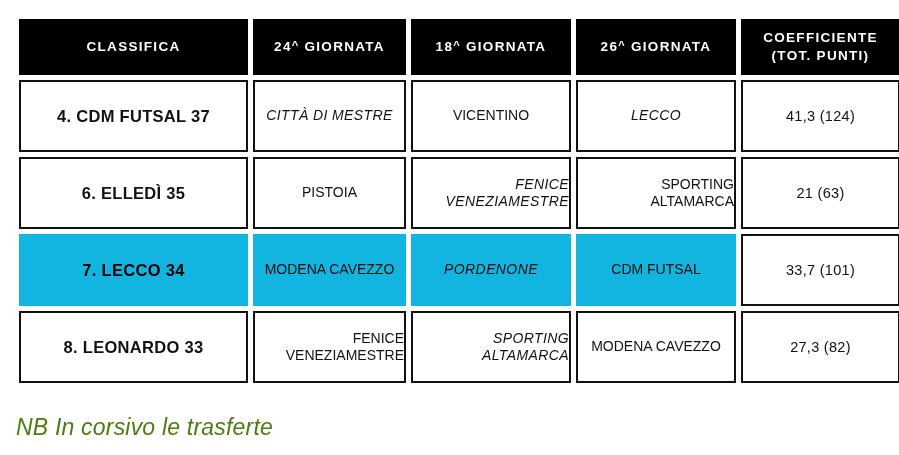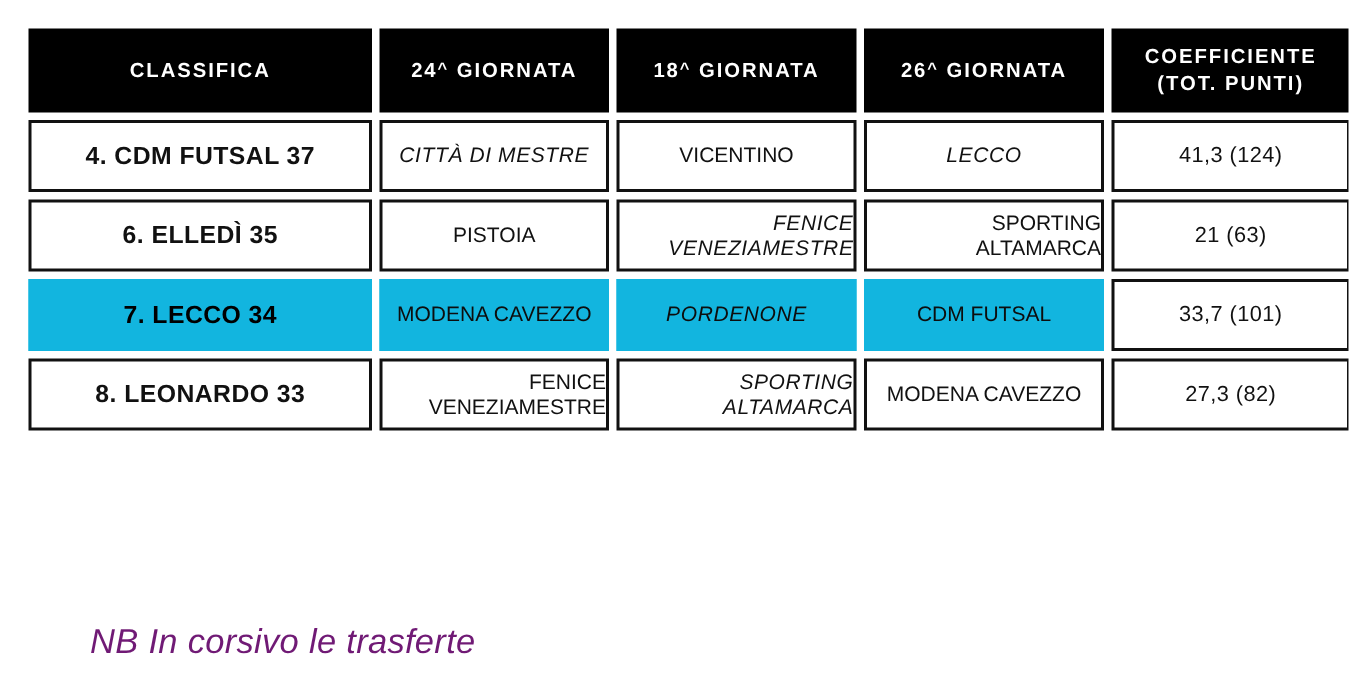--- a/index.html
+++ b/index.html
@@ -52,21 +52,21 @@
   }
   .hcell .sup {
     font-size: 11px;
     vertical-align: 2px;
   }
   .hcell .l2 { display: block; }
 
   .cell {
     border: 2px solid #111111;
     background: #ffffff;
-    height: 48px;
+    height: 72px;
     text-align: center;
     vertical-align: middle;
     font-size: 14px;
     color: #111111;
     line-height: 1.25;
     padding: 0 5px;
     box-sizing: border-box;
   }
   .cell.rank {
     font-weight: bold;
@@ -91,23 +91,22 @@
   }
   .cell .two-line { display: block; text-align: right; }
 
   .note {
     position: absolute;
     left: 16px;
     bottom: 14px;
     font-family: "Liberation Sans", sans-serif;
     font-style: italic;
     font-size: 23px;
-    color: #701a75;
+    color: #4d7c0f;
     letter-spacing: 0.2px;
-    margin-left: 44px;
   }
 </style>
 </head>
 <body>
 
 <div class="page">
 
   <table class="grid">
     <colgroup>
       <col class="c0">

